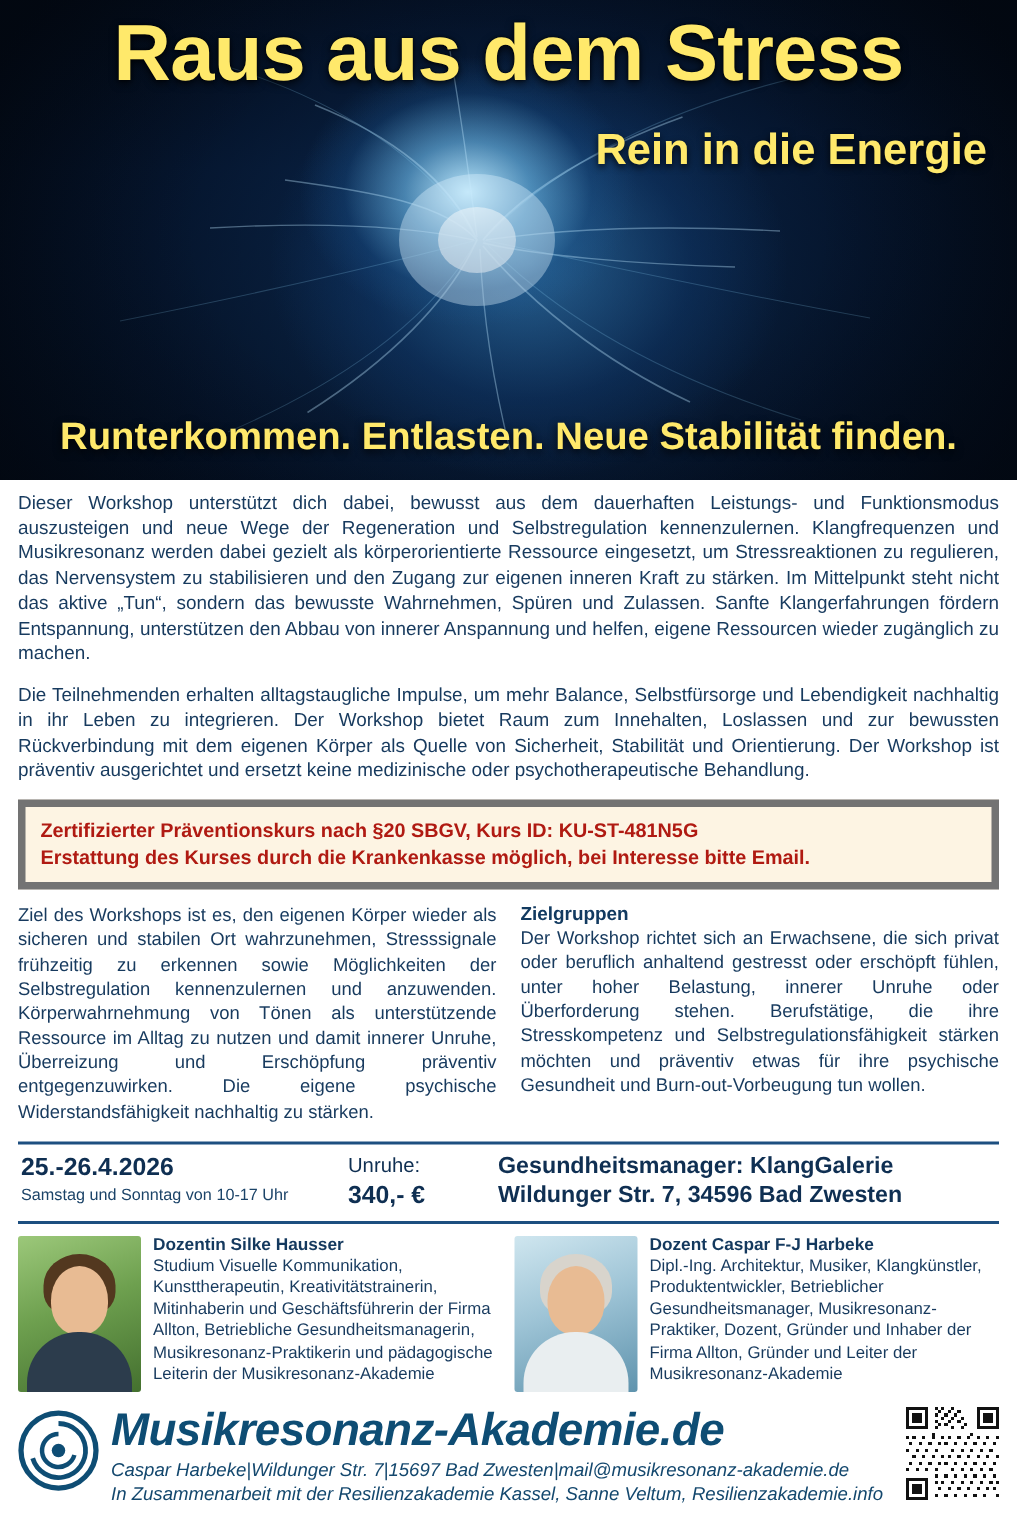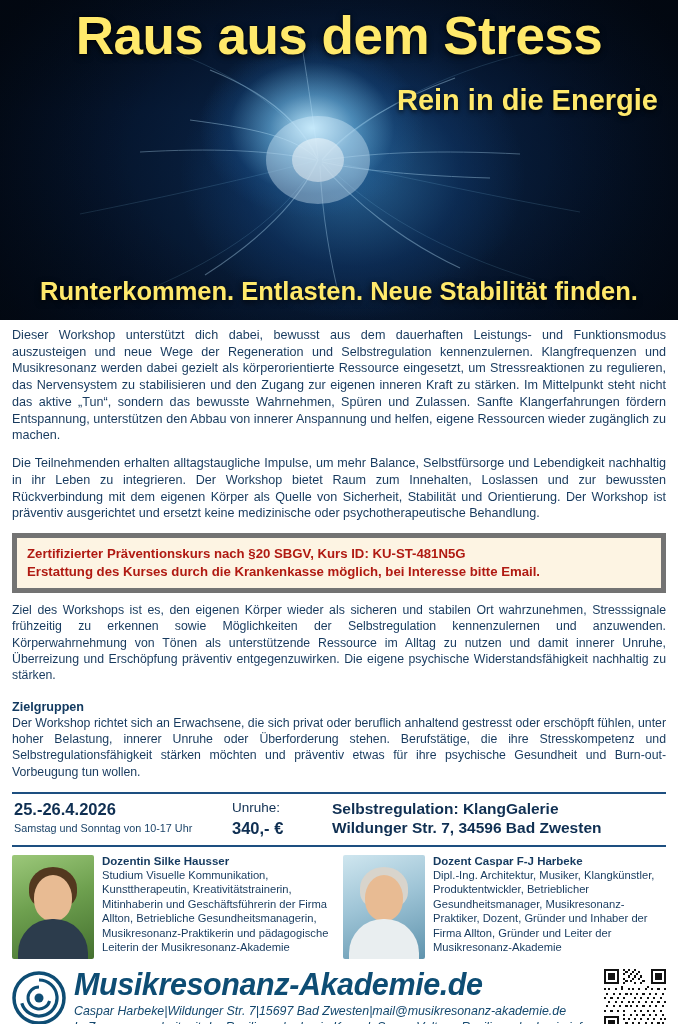--- a/index.html
+++ b/index.html
@@ -109,21 +109,20 @@
     font-weight: bold;
     color: #b01a12;
     line-height: 1.32;
   }
 
   
   .two-col {
     display: flex;
     gap: 16px;
     padding: 0 12px;
-    flex-direction: column;
   }
   .col {
     flex: 1 1 0;
     min-width: 0;
   }
   .col h3 {
     margin: 0 0 1px 0;
     font-size: 12.6px;
     font-weight: bold;
     color: #123a60;
@@ -357,21 +356,21 @@
     <div class="d-date">
       <div class="d-big">25.-26.4.2026</div>
       <div class="d-small">Samstag und Sonntag von 10-17 Uhr</div>
     </div>
     <div class="d-fee">
       <div class="d-label">Unruhe:</div>
       <div class="d-fee-val">340,- €</div>
     </div>
     <div class="d-place">
       <div class="d-big">
-        <span>Selbstregulation:</span>
+        <span>Gesundheitsmanager:</span>
         <span>KlangGalerie</span>
       </div>
       <div class="d-big">Wildunger Str. 7, 34596 Bad Zwesten</div>
     </div>
   </div>
 
   <div class="presenters">
     <div class="presenter">
       <div class="portrait portrait-1">
         <div class="hair"></div>

